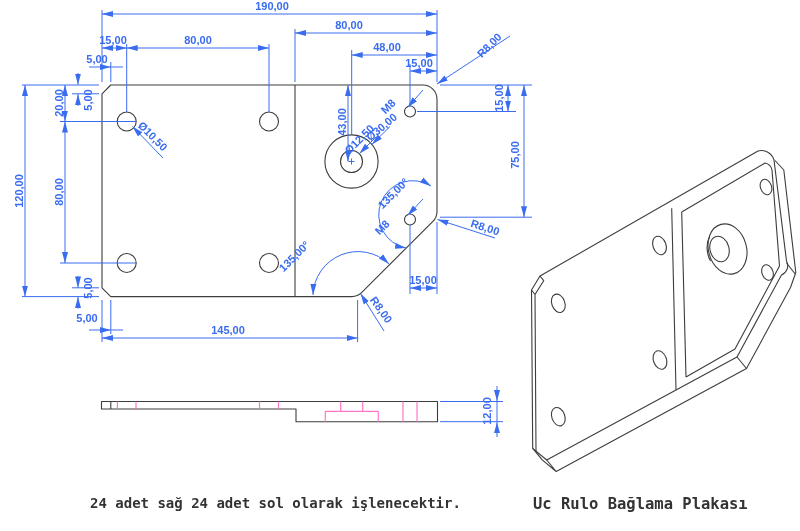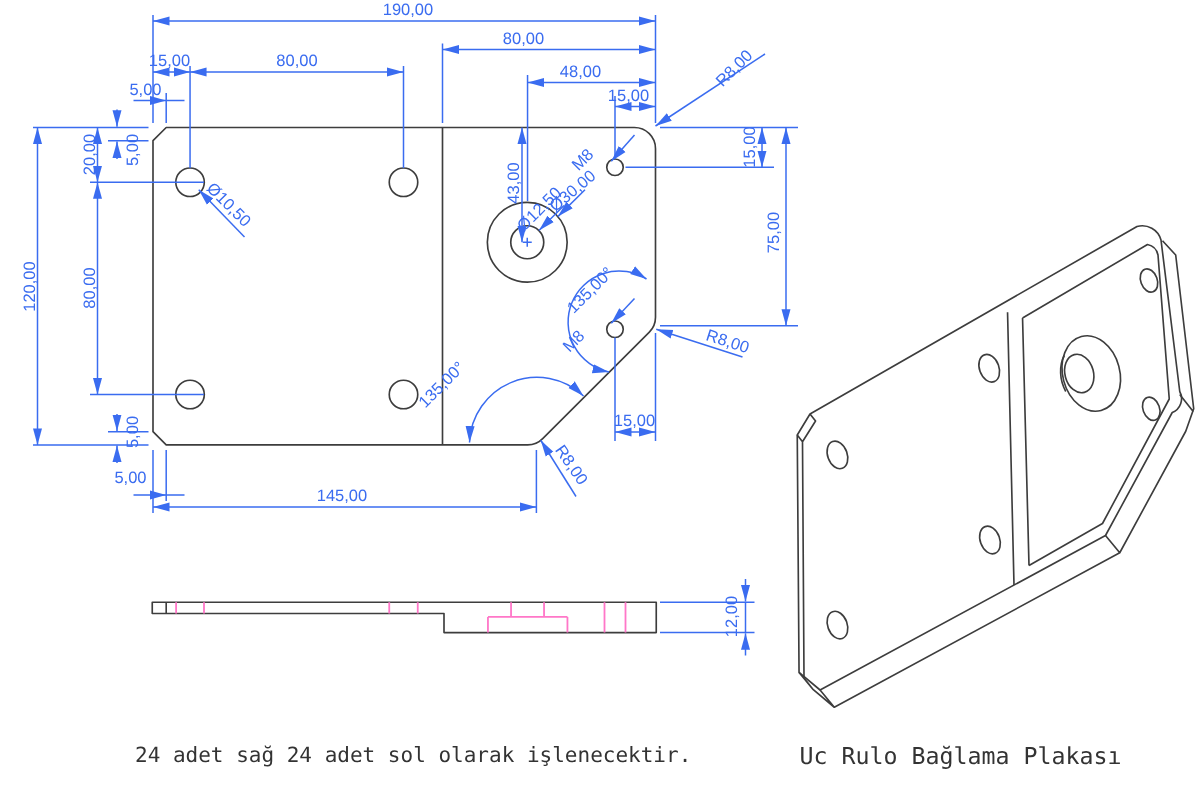--- a/index.html
+++ b/index.html
@@ -1,20 +1,20 @@
 <!DOCTYPE html>
 <html style="--dim-color: #3a6cf0; --outline-color: #3d3d3d; --hidden-color: #ff77c8; --text-color: #333333; --bg-color: #ffffff;"><head>
 <meta charset="utf-8">
 <style>
   :root{
     --dim-color:#3a6cf0; --outline-color:#3d3d3d; --hidden-color:#ff77c8;
     --text-color:#333333; --bg-color:#ffffff;
   }
   html,body{margin:0;padding:0;background:var(--bg-color);}
-  .stage{position:relative;width:800px;height:531px;background:var(--bg-color);overflow:hidden;}
+  .stage{position:relative;width:800px;height:531px;background:var(--bg-color);overflow:hidden;font-weight:bold;}
   svg{display:block;}
   .ol{stroke:var(--outline-color);fill:none;stroke-width:1.1;stroke-linejoin:round;}
   .dim{stroke:var(--dim-color);fill:none;stroke-width:1;}
   .hid{stroke:var(--hidden-color);fill:none;stroke-width:1.2;}
   .dimtxt{fill:var(--dim-color);font-family:"Liberation Sans",sans-serif;font-size:11px;text-anchor:middle;}
   .cadtxt{fill:var(--text-color);font-family:"DejaVu Sans Mono",monospace;}
   marker path{fill:var(--dim-color);}
 </style>
 </head>
 <body>

